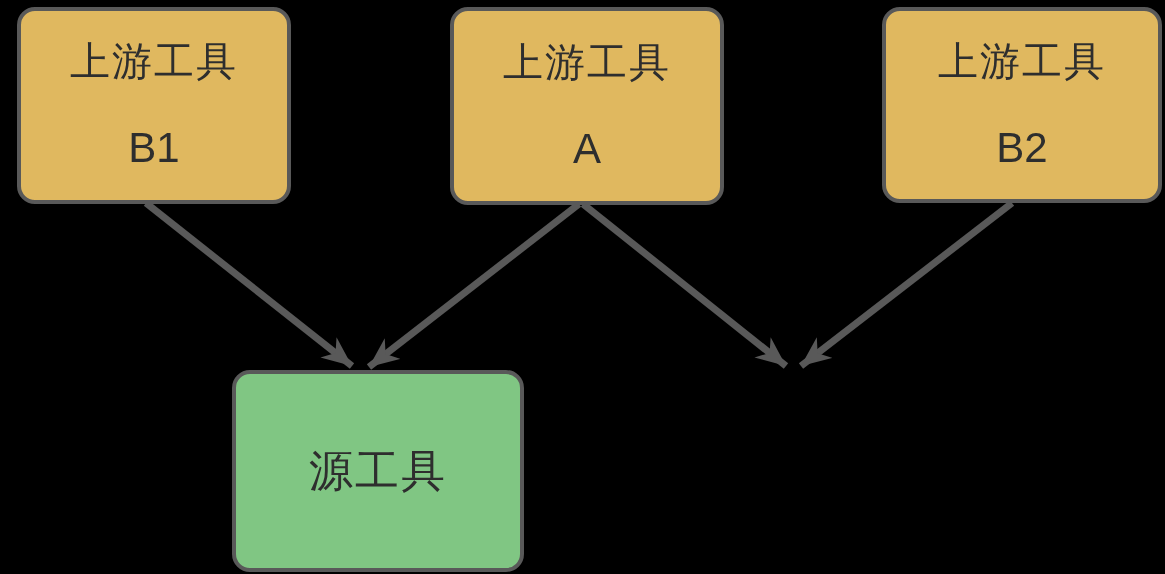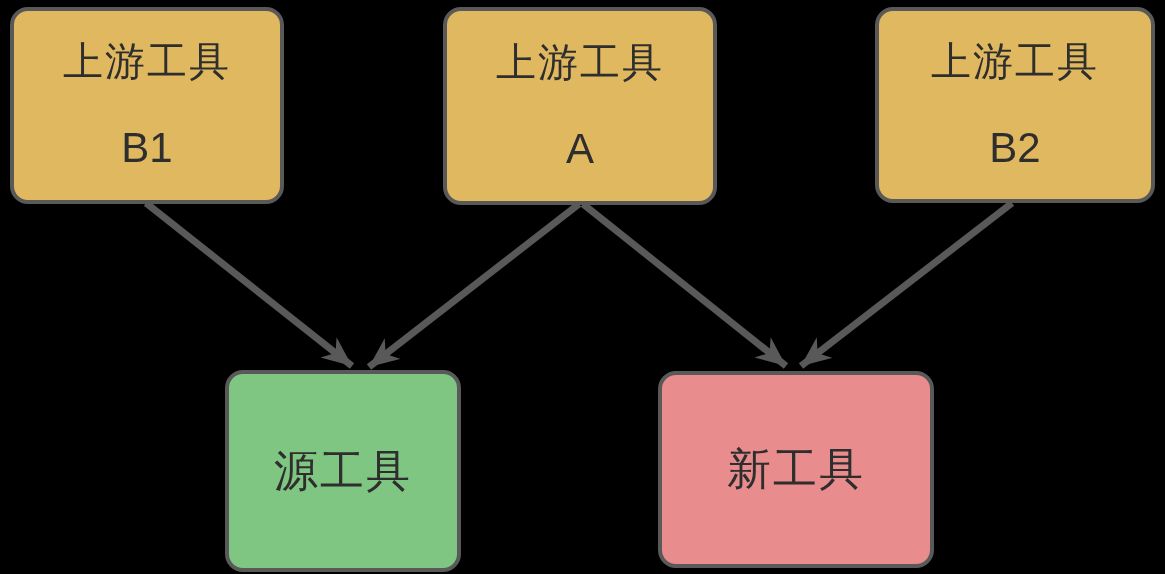--- a/index.html
+++ b/index.html
@@ -27,20 +27,21 @@
     position: absolute;
     box-sizing: border-box;
     border: 4px solid #595959;
     border-radius: 18px;
     display: flex;
     flex-direction: column;
     align-items: center;
     justify-content: center;
     color: #2e2e2e;
     text-align: center;
+    margin-left: 7px;
   }
   .node-top { gap: 40px; }
   .label-main {
     font-size: 40px;
     line-height: 1.15;
     letter-spacing: 2px;
     white-space: nowrap;
   }
   .label-sub {
     font-size: 42px;
@@ -49,21 +50,21 @@
   }
   .label-big {
     font-size: 44px;
     line-height: 1.15;
     letter-spacing: 2px;
     white-space: nowrap;
   }
   #node-b1     { left: 10px;  top: 7px;   width: 274px; height: 197px; }
   #node-a      { left: 443px; top: 7px;   width: 274px; height: 198px; }
   #node-b2     { left: 875px; top: 7px;   width: 280px; height: 196px; }
-  #node-source { left: 225px; top: 370px; width: 236px; height: 202px; }
+  #node-source { left: 225px; top: 370px; width: 292px; height: 202px; }
   #node-new    { left: 658px; top: 371px; width: 276px; height: 197px; }
 </style>
 </head>
 <body>
 
 <div id="canvas">
 
   <svg id="edge-layer" viewBox="0 0 1165 574">
     <defs>
       <marker id="arrowhead" markerUnits="userSpaceOnUse" markerWidth="34" markerHeight="30" refX="30" refY="13" orient="auto">
@@ -88,17 +89,14 @@
 
   <div class="node node-top" id="node-b2" style="background: rgb(224, 184, 95);">
     <div class="label-main">上游工具</div>
     <div class="label-sub">B2</div>
   </div>
 
   <div class="node" id="node-source" style="background: rgb(128, 198, 131);">
     <div class="label-big">源工具</div>
   </div>
 
-  <div class="node" id="node-new" style="background: rgb(232, 140, 141);">
-    <div class="label-big">新工具</div>
-  </div>
 
 </div>
 
 </body></html>

